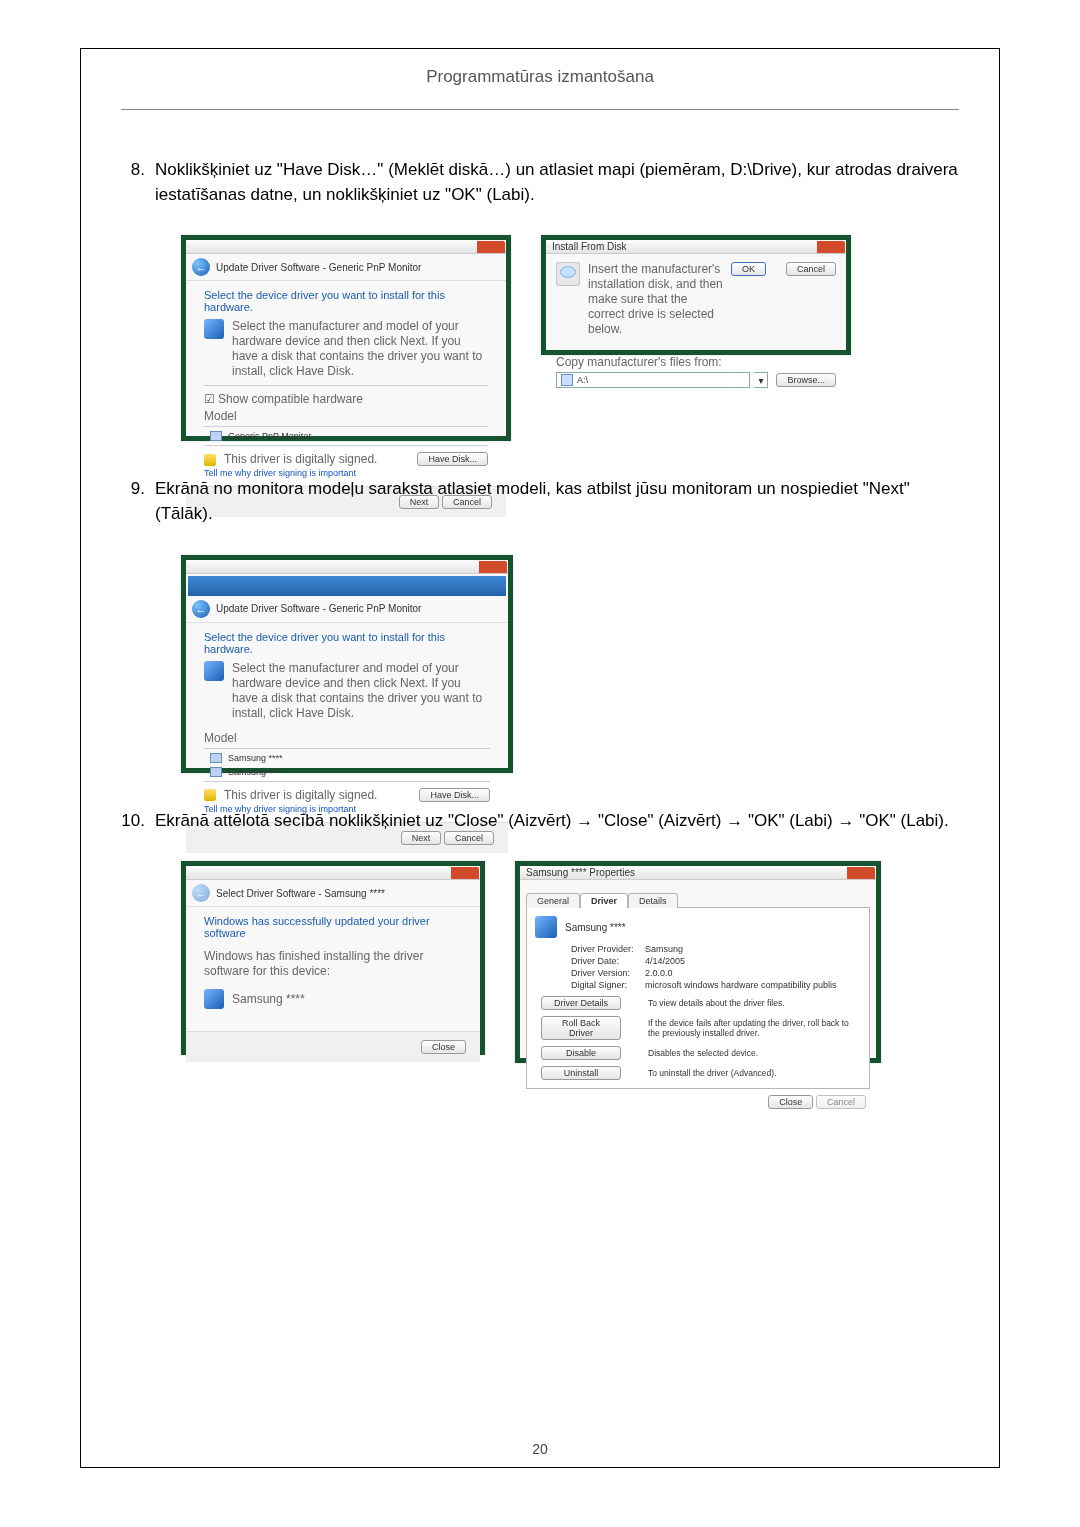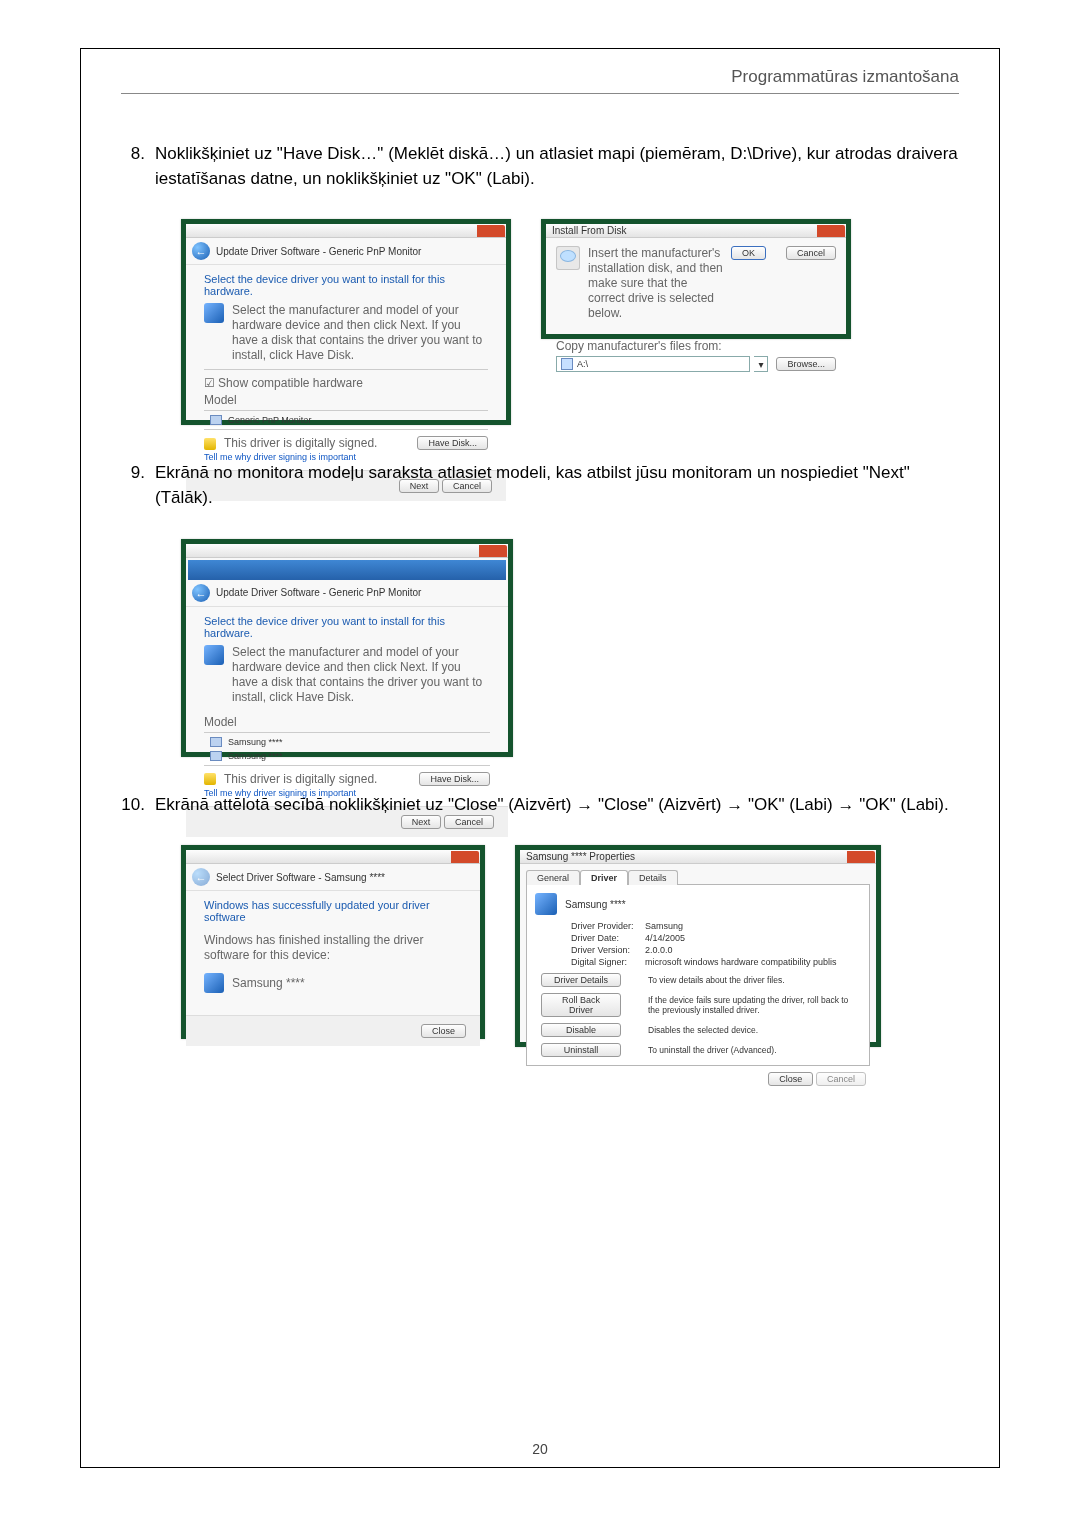--- a/index.html
+++ b/index.html
@@ -12,24 +12,24 @@
       color: #000;
     }
     .page {
       border: 1px solid #000;
       margin: 48px 80px;
       min-height: 1420px;
       padding: 18px 40px 40px 40px;
       position: relative;
     }
     .header-title {
-      text-align: right;
+      text-align: center;
       font-size: 17px;
       color: #555;
-      margin-bottom: 6px;
+      margin-bottom: 22px;
     }
     .header-line {
       border-top: 1px solid #888;
       margin-bottom: 48px;
     }
     .step {
       margin-bottom: 28px;
       font-size: 17px;
       line-height: 1.45;
       display: flex;
@@ -119,21 +119,21 @@
 
     
     .wizB { width: 332px; height: 218px; }
     .wizB .wiz-blue-top { height: 20px; background: linear-gradient(#3f87d4,#2561aa); margin: 2px 2px 0 2px; }
 
     
     .wizC { width: 304px; height: 194px; }
 
     
     .props { width: 366px; height: 202px; }
-    .tabs { display: flex; gap: 0; padding: 5px 6px 0 6px; font-size: 9px; }
+    .tabs { display: flex; gap: 0; padding: 12px 6px 0 6px; font-size: 9px; }
     .tab { border: 1px solid #b6b6b6; border-bottom: none; padding: 2px 10px; background: #f4f4f4; border-radius: 3px 3px 0 0; position: relative; top: 1px;}
     .tab.active { background: #fff; font-weight: bold; }
     .tabpanel { border: 1px solid #b6b6b6; margin: 0 6px; padding: 8px; background: #fff; }
     .kv { display: flex; font-size: 9px; margin: 2px 0 2px 36px; }
     .kv .k { width: 74px; color: #333; }
     .kv .v { color: #333; }
     .pbtn-row { display: flex; gap: 27px; align-items: center; font-size: 9px; margin: 6px 0 0 6px; }
     .pbtn-row .btn { width: 80px; text-align: center; }
     .pbtn-row .desc { flex: 1; color: #333; font-size: 8.5px; }
     .props-bottom { text-align: right; padding: 6px 10px 8px; }
@@ -346,21 +346,21 @@
             <span class="k">Digital Signer:</span>
             <span class="v">microsoft windows hardware compatibility publis</span>
           </div>
 
         <div class="pbtn-row">
             <span class="btn">Driver Details</span>
             <span class="desc">To view details about the driver files.</span>
           </div>
         <div class="pbtn-row">
             <span class="btn">Roll Back Driver</span>
-            <span class="desc">If the device fails sure updating the driver, roll back to the previously installed driver.</span>
+            <span class="desc">If the device fails after updating the driver, roll back to the previously installed driver.</span>
           </div>
         <div class="pbtn-row">
             <span class="btn">Disable</span>
             <span class="desc">Disables the selected device.</span>
           </div>
         <div class="pbtn-row">
             <span class="btn">Uninstall</span>
             <span class="desc">To uninstall the driver (Advanced).</span>
           </div>
       </div>

